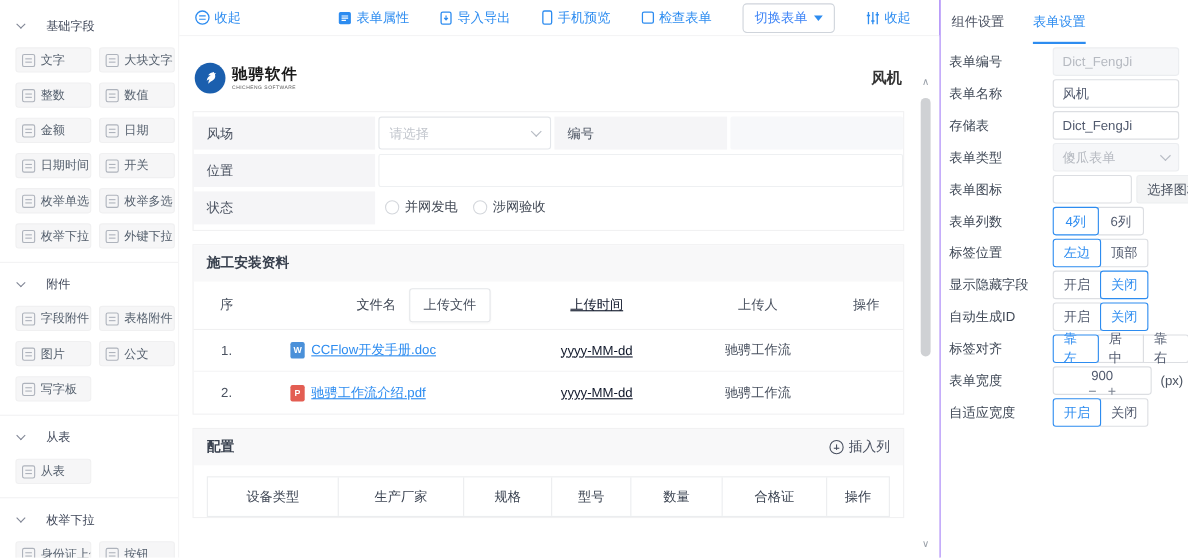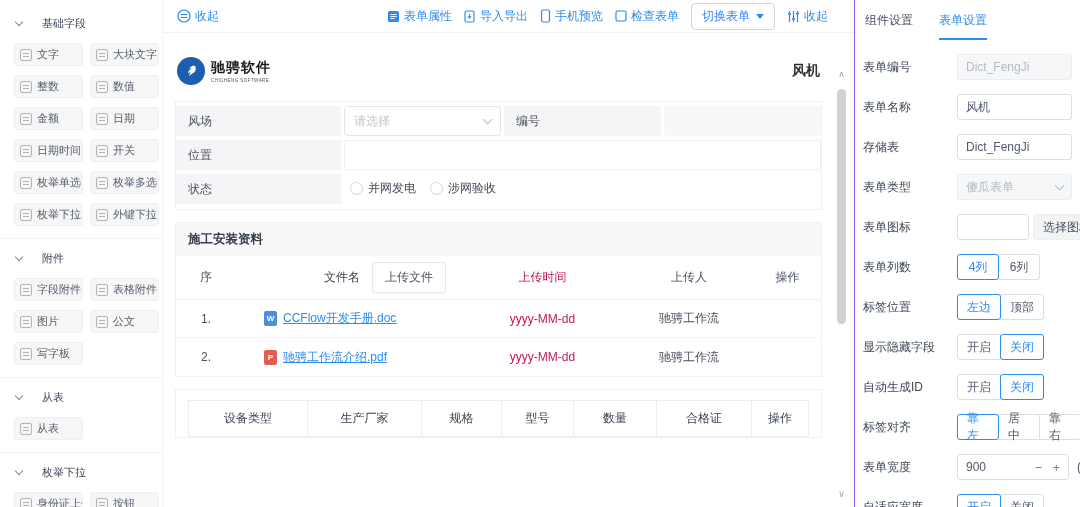--- a/index.html
+++ b/index.html
@@ -16,21 +16,21 @@
   .sb-grid { display:grid; grid-template-columns:69px 69px; gap:9px 7px; }
   .sb-item { height:23px; background:#f6f6f7; border:1px solid #f0f0f1; border-radius:3px;
     display:flex; align-items:center; gap:5px; padding:0 5px; font-size:11px; color:#55606e; cursor:pointer; white-space:nowrap; overflow:hidden;}
   .fi { flex:0 0 12px; width:12px; height:12px; border:1px solid #aeb3bc; border-radius:2px; position:relative; }
   .fi::after { content:""; position:absolute; left:2px; right:2px; top:3px; height:1px; background:#aeb3bc; box-shadow:0 3px 0 #aeb3bc; }
 
   
   .canvas { flex:1 1 auto; min-width:0; display:flex; flex-direction:column; position:relative; border-right:1px solid #8b5cf6; }
   .toolbar { height:33px; flex:0 0 33px; display:flex; align-items:center; padding:0 26px 0 14px; border-bottom:1px solid #f2f2f3; }
   .tb-link { display:flex; align-items:center; gap:4px; color:#2d8cf0; cursor:pointer; white-space:nowrap; }
-  .tb-right { margin-left:auto; display:flex; align-items:center; gap:12px; }
+  .tb-right { margin-left:auto; display:flex; align-items:center; gap:28px; }
   .tb-btn { border:1px solid #cfd4db; border-radius:4px; padding:4px 10px; color:#3b82f6; display:flex; align-items:center; gap:6px; cursor:pointer; background:#fff;}
   .caret { width:0; height:0; border-left:4px solid transparent; border-right:4px solid transparent; border-top:5px solid #2d8cf0; }
   .canvas-body { flex:1; overflow:hidden; padding:14px 30px 0 12px; position:relative; background:#fff; }
 
   .paper { width:647px; }
   .paper-head { display:flex; align-items:center; justify-content:space-between; padding:10px 2px 16px 2px; }
   .logo { display:flex; align-items:center; gap:6px; }
   .logo-circle { width:28px; height:28px; border-radius:50%; background:#1b5fae; display:flex; align-items:center; justify-content:center; }
   .logo-txt1 { font-size:14px; font-weight:bold; color:#1a1a1a; letter-spacing:1px; }
   .logo-txt2 { font-size:5px; color:#555; letter-spacing:.5px; transform:scale(.9); transform-origin:left; }
@@ -55,21 +55,21 @@
 
   
   .dt-head, .dt-row { display:flex; align-items:center; }
   .dt-head { min-height:44px; border-bottom:1px solid #f0f0f1; color:#3c4452; }
   .dt-row { min-height:38px; border-bottom:1px solid #f4f4f5; }
   .dt-row:last-child { border-bottom:none; }
   .c-seq { flex:0 0 60px; text-align:center; color:#4a5260;}
   .c-name { flex:0 0 225px; display:flex; align-items:center; }
   .c-name .hn { margin-left:88px; }
   .upload-btn { margin-left:12px; border:1px solid #e4e6e9; border-radius:3px; background:#fff; padding:6px 12px; color:#4a5260; cursor:pointer; box-shadow:0 1px 2px rgba(0,0,0,.03);}
-  .c-time { flex:1; text-align:center; color:#be185d;}
+  .c-time { flex:1; text-align:center; color:#0f172a;text-decoration:underline;}
   .c-user { flex:0 0 130px; text-align:center; color:#4a5260;}
   .c-op { flex:0 0 67px; text-align:center; color:#4a5260;}
   .file-link { display:flex; align-items:center; gap:6px; margin-left:28px; color:#2d8cf0; cursor:pointer; }
   .file-link .fn { text-decoration:underline; }
   .ficon { width:13px; height:15px; border-radius:2px; color:#fff; font-size:8px; font-weight:bold; display:flex; align-items:center; justify-content:center; }
   .ficon.doc { background:#4a90d9; }
   .ficon.pdf { background:#e35d52; }
 
   
   .cfg-table { margin:10px 12px 0 12px; border:1px solid #ebedef; }
@@ -87,35 +87,35 @@
   .vscroll { position:absolute; top:36px; bottom:6px; right:6px; width:13px; display:flex; flex-direction:column; align-items:center; }
   .vs-arrow { color:#9aa0a9; font-size:9px; line-height:10px; flex:0 0 12px; }
   .vs-track { flex:1; width:9px; position:relative; }
   .vs-thumb { position:absolute; top:8px; left:0; width:9px; height:235px; background:#cfd1d4; border-radius:5px; }
 
   
   .rpanel { width:225px; flex:0 0 225px; padding:0 8px 0 8px; overflow:hidden; }
   .rp-tabs { display:flex; gap:26px; padding:12px 0 0 2px; height:40px; }
   .rp-tab { color:#495060; cursor:pointer; padding-bottom:9px; }
   .rp-tab.active { color:#2d8cf0; border-bottom:2px solid #2d8cf0; }
-  .rp-row { display:flex; align-items:center; margin-top:14px; min-height:19px; }
+  .rp-row { display:flex; align-items:center; margin-top:3px; min-height:19px; }
   .rp-row:first-of-type { margin-top:8px; }
   .rp-label { flex:0 0 79px; color:#3f4856; }
   .rp-ctl { flex:1; display:flex; align-items:center;padding-left:15px; }
   .inp { height:26px; border:1px solid #dcdee2; border-radius:3px; background:#fff; display:flex; align-items:center; padding:0 8px; color:#515a6e; width:100%; }
   .inp.dis { background:#f6f7f9; border-color:#ebedf0; color:#b6bac1; }
   .sel { justify-content:space-between; }
   .icon-inp { width:72px; }
   .pick-btn { margin-left:4px; background:#f3f4f5; border:1px solid #eceef0; border-radius:3px; height:26px; padding:0 9px; display:flex; align-items:center; color:#4a5260; cursor:pointer; white-space:nowrap;}
   .seg { display:flex; }
   .seg-btn { min-width:42px; height:26px; padding:0 9px; border:1px solid #dcdee2; background:#fff; display:flex; align-items:center; justify-content:center; color:#515a6e; cursor:pointer; margin-left:-1px; }
   .seg-btn:first-child { border-radius:3px 0 0 3px; margin-left:0; }
   .seg-btn:last-child { border-radius:0 3px 3px 0; }
   .seg-btn.on { color:#2d8cf0; border-color:#2d8cf0; border-radius:3px; position:relative; z-index:1; }
-  .stepper { width:112px; justify-content:space-between; }
+  .stepper { width:90px; justify-content:space-between;flex-direction:column; }
   .step-ops { display:flex; gap:10px; color:#7a8290; font-size:13px; }
   .step-ops span { cursor:pointer; }
   .unit { margin-left:8px; color:#4a5260; }
   svg { display:block; }
 </style>
 </head>
 <body>
 
 <div class="app">
 
@@ -375,20 +375,27 @@
                 </span>
               </div>
               <div class="c-time">yyyy-MM-dd</div>
               <div class="c-user">驰骋工作流</div>
               <div class="c-op"></div>
             </div>
           </div>
         </div>
 
         <div class="sec">
+          <div class="sec-head">
+            <span>配置</span>
+            <span class="right">
+              <span class="plus-circle"></span>
+              <span>插入列</span>
+            </span>
+          </div>
           <div class="cfg-table">
             <div class="cfg-head">
               <div class="cfg-cell w0">设备类型</div>
               <div class="cfg-cell w1">生产厂家</div>
               <div class="cfg-cell w2">规格</div>
               <div class="cfg-cell w3">型号</div>
               <div class="cfg-cell w4">数量</div>
               <div class="cfg-cell w5">合格证</div>
               <div class="cfg-cell w6">操作</div>
             </div>

